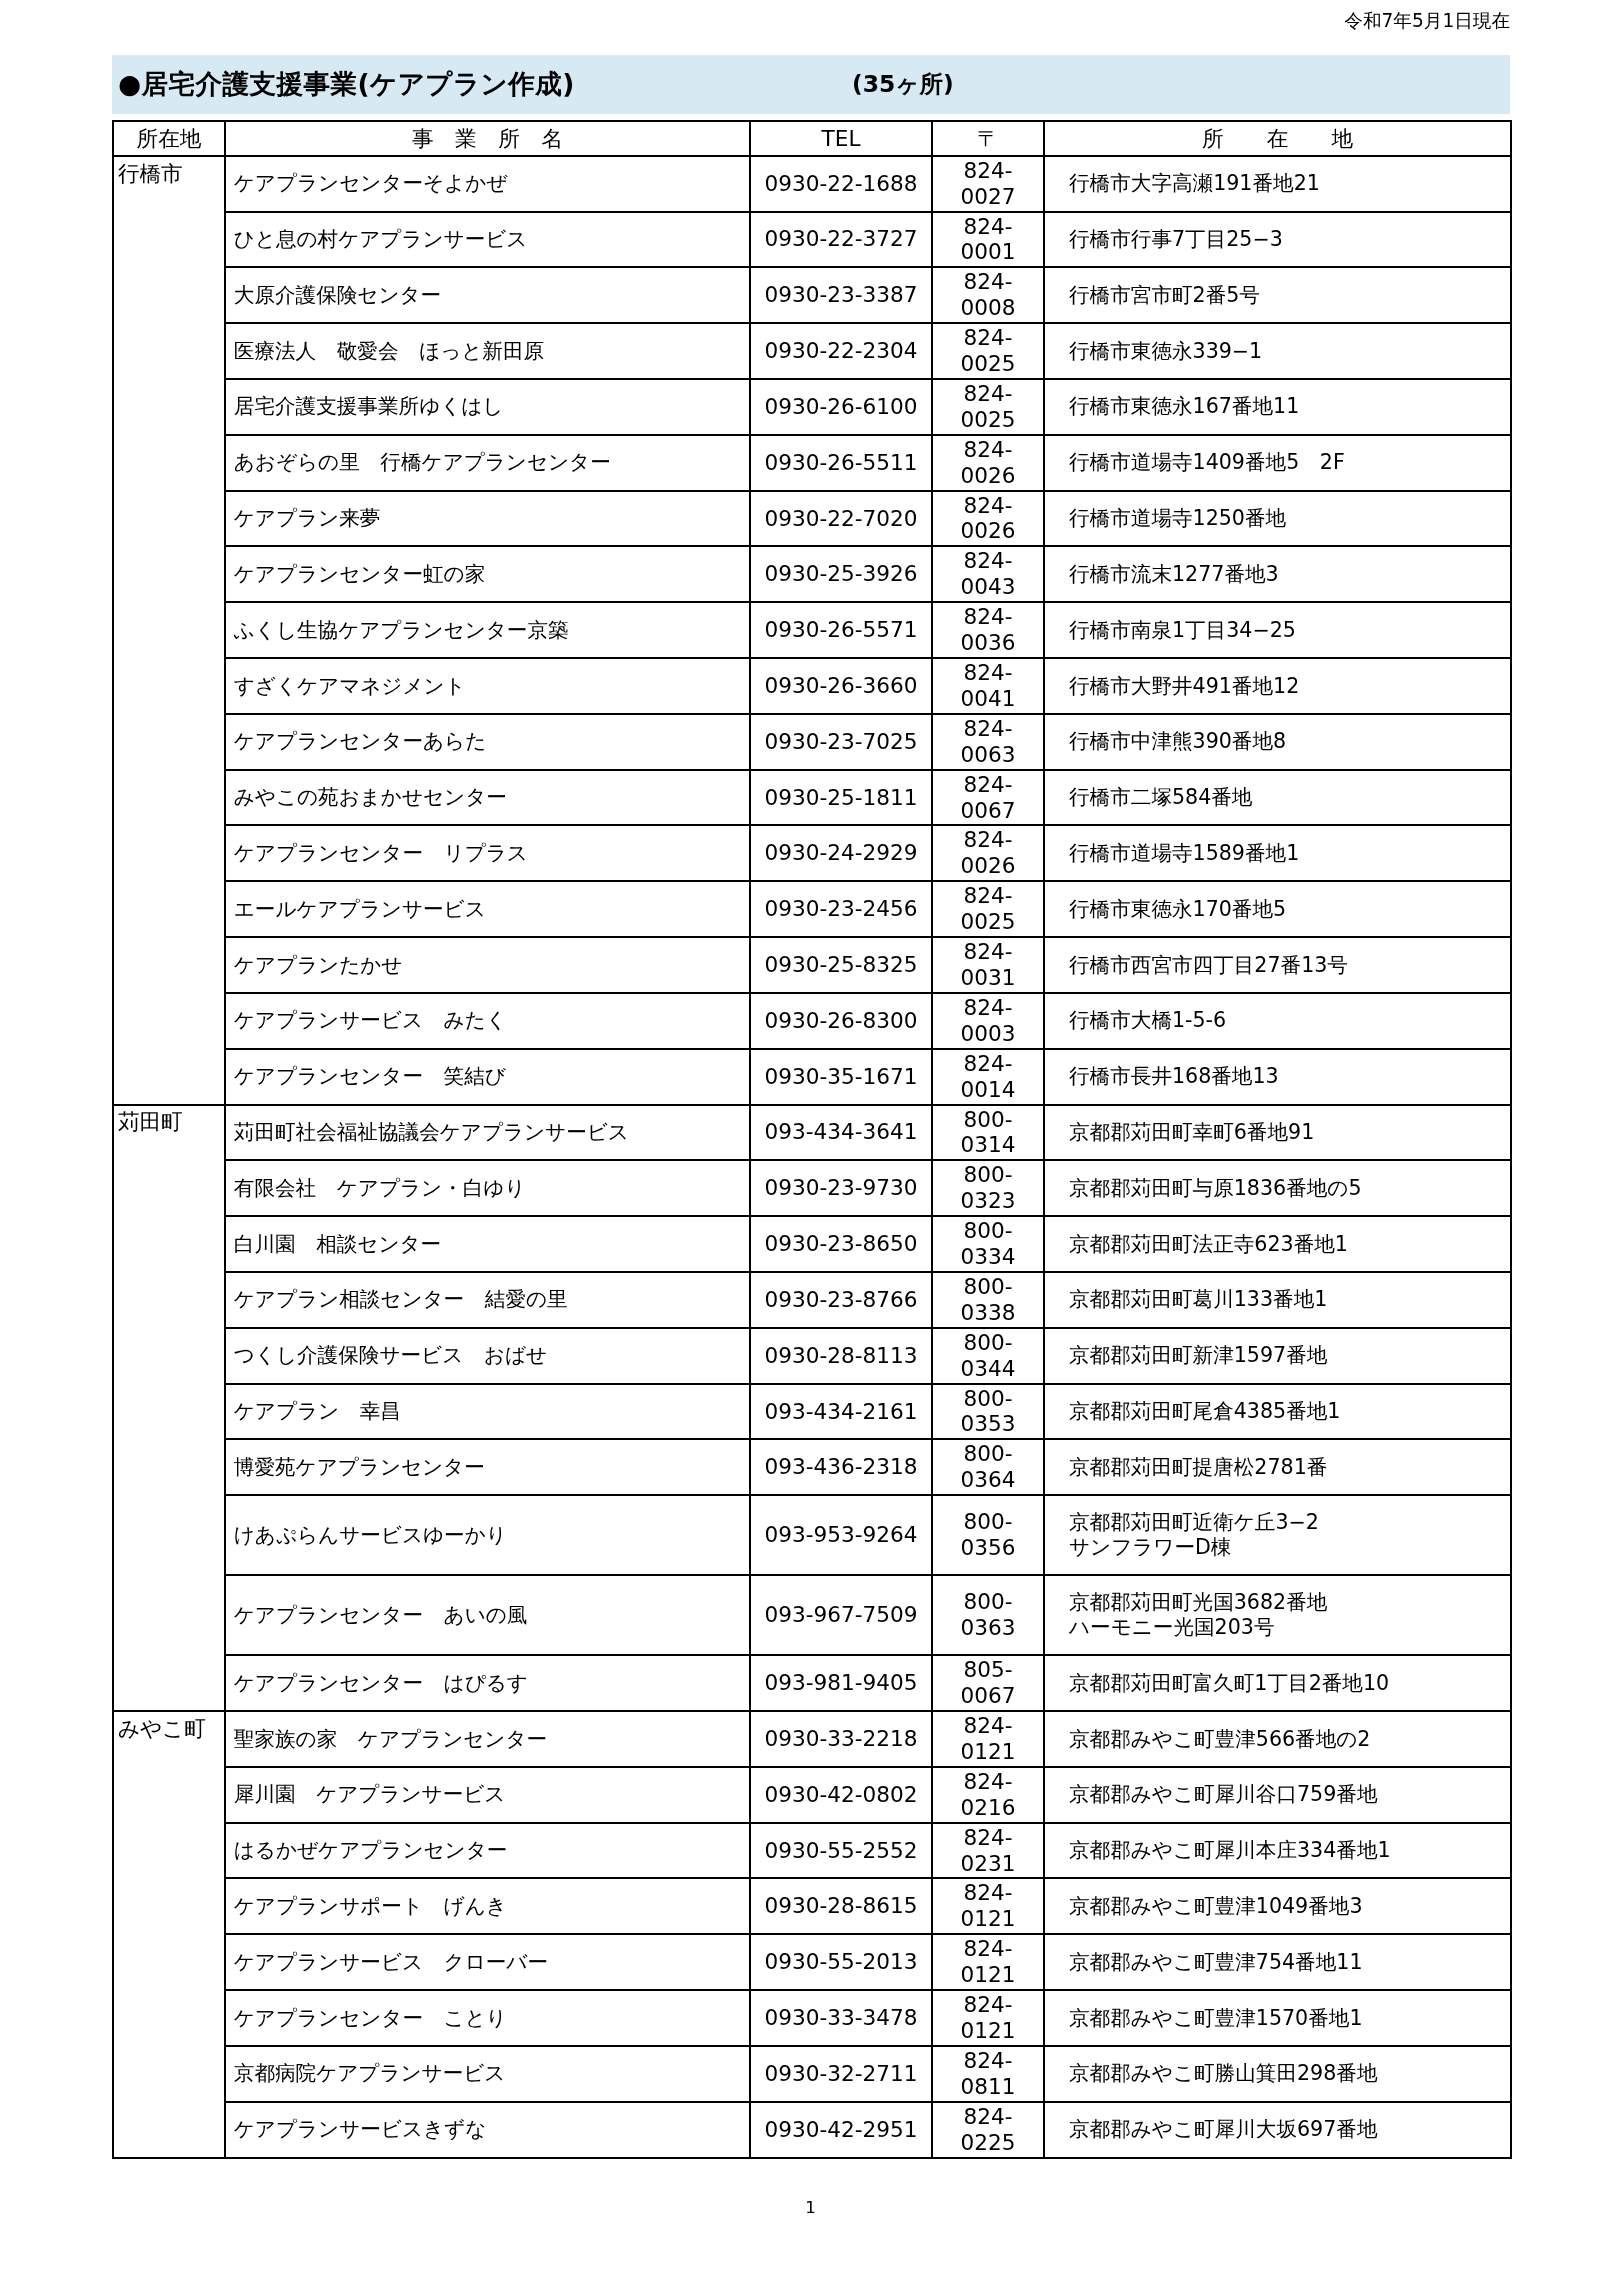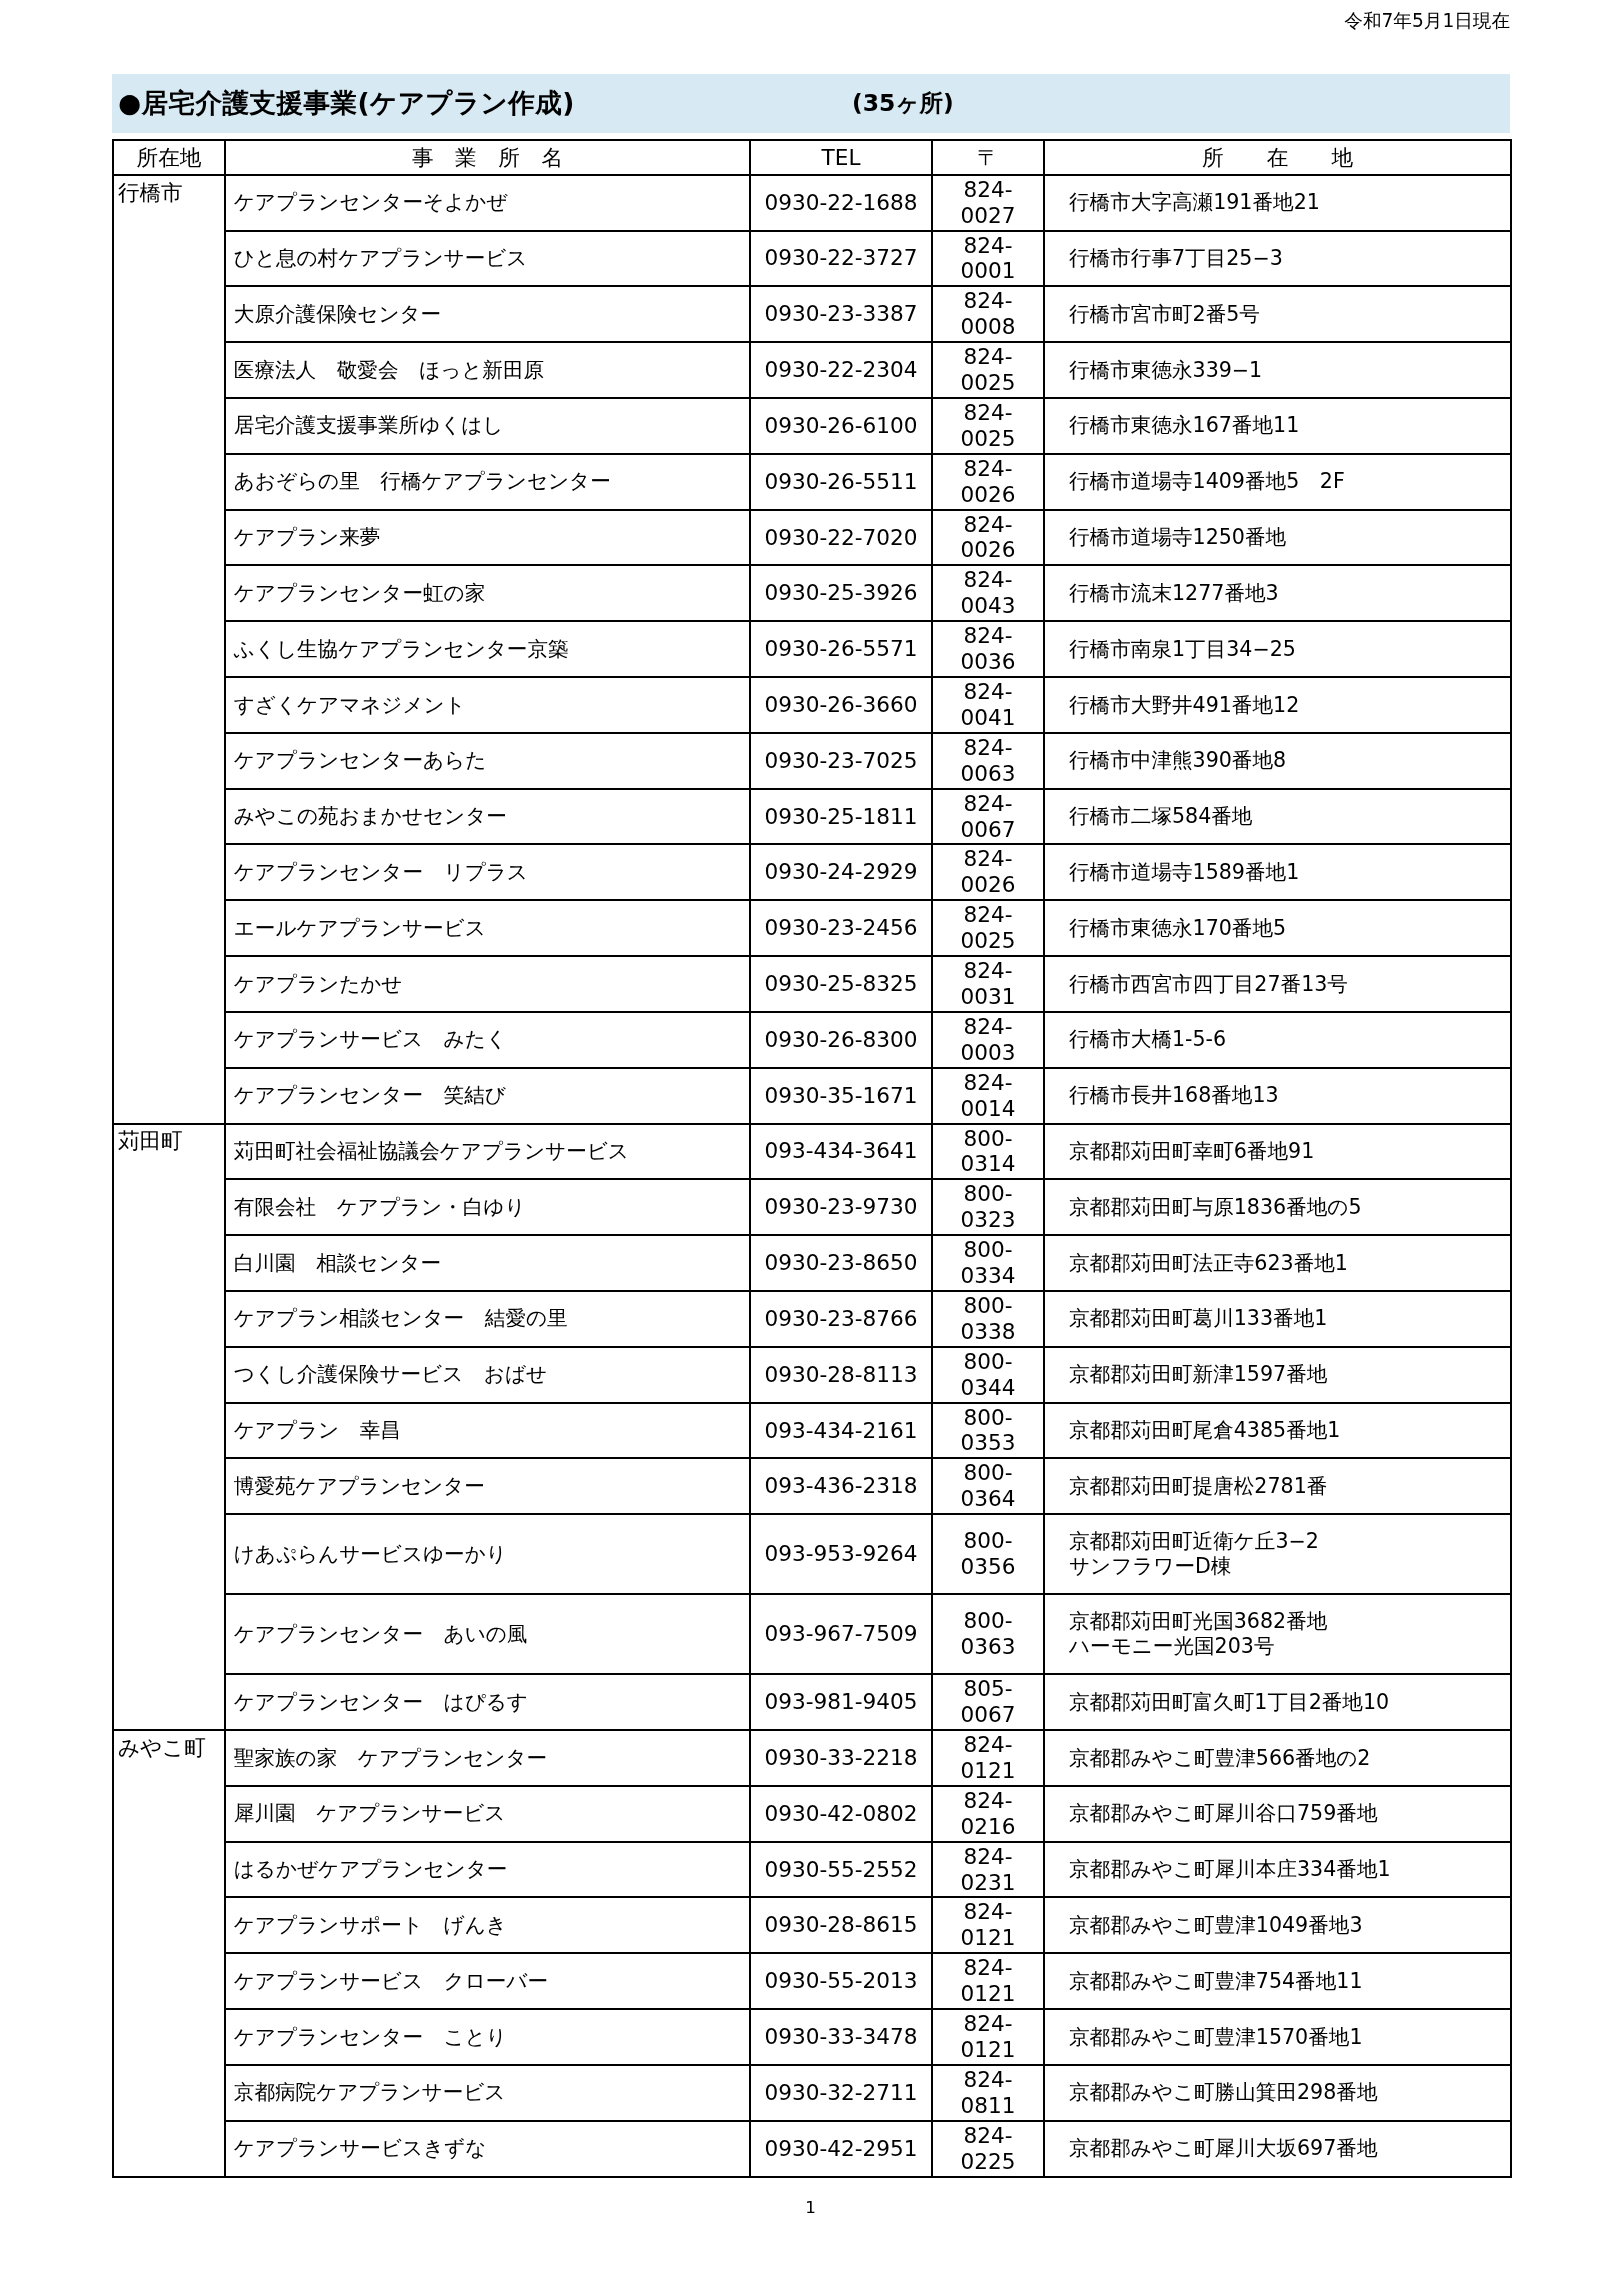--- a/index.html
+++ b/index.html
@@ -5,21 +5,21 @@
   html,body{margin:0;padding:0;}
   body{
     width:1621px;height:2292px;position:relative;background:#ffffff;
     font-family:"DejaVu Sans","Liberation Sans",sans-serif;color:#000;
     overflow:hidden;
   }
   .content{position:absolute;left:112px;top:0;width:1398px;}
   .title-wrap{width:1398px;padding-right:235px;box-sizing:border-box;text-align:center;margin-top:120px;}
   h1{font-size:30px;font-weight:bold;margin:0;letter-spacing:1px;white-space:nowrap;}
   .date-note{width:1398px;text-align:right;font-size:18.6px;margin-top:7.8px;}
-  .band{position:relative;height:59px;display:flex;align-items:center;padding-left:5.9px;box-sizing:border-box;margin-top:40px;}
+  .band{position:relative;height:59px;display:flex;align-items:center;padding-left:5.9px;box-sizing:border-box;margin-top:21px;}
   .band-title{font-size:26.5px;font-weight:bold;letter-spacing:0.5px;}
   .band-count{position:absolute;left:740px;font-size:23.5px;font-weight:bold;}
   table{border-collapse:collapse;width:1398px;table-layout:fixed;margin-top:5.9px;}
   table{border:2.9px solid #000;}
   th,td{border:2px solid #000;overflow:hidden;}
   thead th{font-size:21.6px;font-weight:normal;text-align:center;height:33px;padding:0;}
   tbody tr{height:34px;}
   tbody tr.row-tall{height:80px;}
   tbody tr.row-mid{height:51px;}
   tr.group-first td{border-top:2.9px solid #000;}

